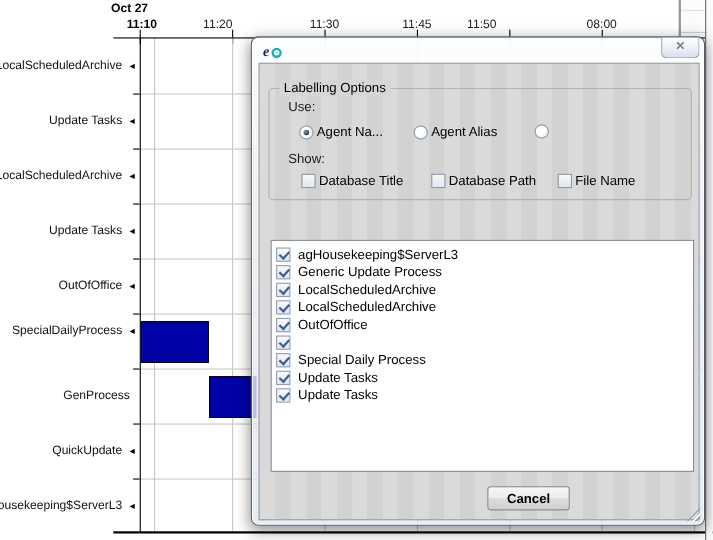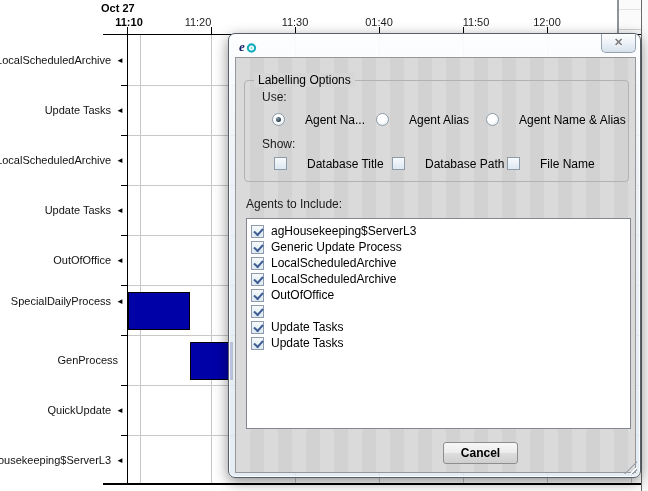--- a/index.html
+++ b/index.html
@@ -42,21 +42,21 @@
     text-shadow:0 1px 0 #fff; cursor:default;
   }
   .client {
     position:absolute; left:6px; top:23px; width:401px; height:416px;
     border:1px solid #979797;
     background:repeating-linear-gradient(90deg, #dadada 0 14px, #d2d2d2 14px 28px);
   }
   .group { position:absolute; left:8px; top:22px; width:385px; height:102px; border:1px solid #b2b2b2; border-radius:4px; }
   .group-label { position:absolute; left:9px; top:-8px; padding:0 4px; font-size:12px; background:#d6d6d6; }
   .lbl { position:absolute; font-size:12px; color:#1a1a1a; white-space:nowrap; }
-  .opt { position:absolute; display:flex; align-items:flex-start; gap:20px; font-size:12px; white-space:nowrap; }
+  .opt { position:absolute; display:flex; align-items:flex-end; gap:3px; font-size:12px; white-space:nowrap; }
   .radio { width:13px; height:13px; border-radius:50%; border:1px solid #8e9ca9; background:radial-gradient(circle at 40% 35%, #fff 40%, #dfe8ee); position:relative; flex:0 0 auto; }
   .radio.sel::after { content:""; position:absolute; left:3px; top:3px; width:5px; height:5px; border-radius:50%;
     background:radial-gradient(circle at 35% 30%, #7d97a8, #22333e 80%); }
   .cb { width:13px; height:13px; border:1px solid #8e9ca9; background:linear-gradient(#f7fafc, #dde8f1); position:relative; flex:0 0 auto; }
   .cb.checked::after { content:""; position:absolute; left:2px; top:2px; width:7px; height:4px;
     border-left:2px solid #3f5e93; border-bottom:2px solid #3f5e93; transform:rotate(-48deg); }
   .list {
     position:absolute; left:10px; top:160px; width:385px; height:211px;
     background:#fff; border:1px solid #828790; overflow:hidden;
   }
@@ -83,23 +83,23 @@
 </head>
 <body>
 
 <div class="chart">
 
   <span class="date-label">Oct 27</span>
 
   <span class="time-label bold" style="left:129px">11:10</span>
   <span class="time-label" style="left:198px">11:20</span>
   <span class="time-label" style="left:295px">11:30</span>
-  <span class="time-label" style="left:379px">01:40</span>
-  <span class="time-label" style="left:476px">11:50</span>
-  <span class="time-label" style="left:547px">12:00</span>
+  <span class="time-label" style="left:379px">11:45</span>
+  <span class="time-label" style="left:438px">11:50</span>
+  <span class="time-label" style="left:547px">08:00</span>
   <span class="time-label" style="left:631px">12:10</span>
 
   <div class="tick" style="left:127px;top:27px;width:1px;height:13px"></div>
   <div class="tick" style="left:211px;top:27px;width:1px;height:13px"></div>
   <div class="tick" style="left:295px;top:27px;width:1px;height:13px"></div>
   <div class="tick" style="left:379px;top:27px;width:1px;height:13px"></div>
   <div class="tick" style="left:463px;top:27px;width:1px;height:13px"></div>
   <div class="tick" style="left:547px;top:27px;width:1px;height:13px"></div>
   <div class="tick" style="left:631px;top:27px;width:1px;height:13px"></div>
 
@@ -200,40 +200,38 @@
       <label class="opt" style="left:27px;top:32px">
         <span class="radio sel"></span>
         <span>Agent Na...</span>
       </label>
       <label class="opt" style="left:131px;top:32px">
         <span class="radio"></span>
         <span>Agent Alias</span>
       </label>
       <label class="opt" style="left:241px;top:32px">
         <span class="radio"></span>
-        <span>Agent Name &amp; Alias</span>
       </label>
 
       <span class="lbl" style="left:17px;top:56px">Show:</span>
 
       <label class="opt" style="left:147px;top:76px">
         <span class="cb"></span>
         <span>Database Path</span>
       </label>
       <label class="opt" style="left:29px;top:76px">
         <span class="cb"></span>
         <span>Database Title</span>
       </label>
       <label class="opt" style="left:262px;top:76px">
         <span class="cb"></span>
         <span>File Name</span>
       </label>
     </div>
 
-    <span class="lbl" style="left:10px;top:139px">Agents to Include:</span>
 
     <div class="list">
       <div class="list-item" style="margin-top:4px">
           <span class="cb checked"></span>
           <span>agHousekeeping$ServerL3</span>
         </div>
       <div class="list-item">
           <span class="cb checked"></span>
           <span>Generic Update Process</span>
         </div>
@@ -247,20 +245,24 @@
         </div>
       <div class="list-item">
           <span class="cb checked"></span>
           <span>OutOfOffice</span>
         </div>
       <div class="list-item">
           <span class="cb checked"></span>
         </div>
       <div class="list-item">
           <span class="cb checked"></span>
+          <span>Special Daily Process</span>
+        </div>
+      <div class="list-item">
+          <span class="cb checked"></span>
           <span>Update Tasks</span>
         </div>
       <div class="list-item">
           <span class="cb checked"></span>
           <span>Update Tasks</span>
         </div>
     </div>
 
     <div class="btn normal">Cancel</div>
   </div>

